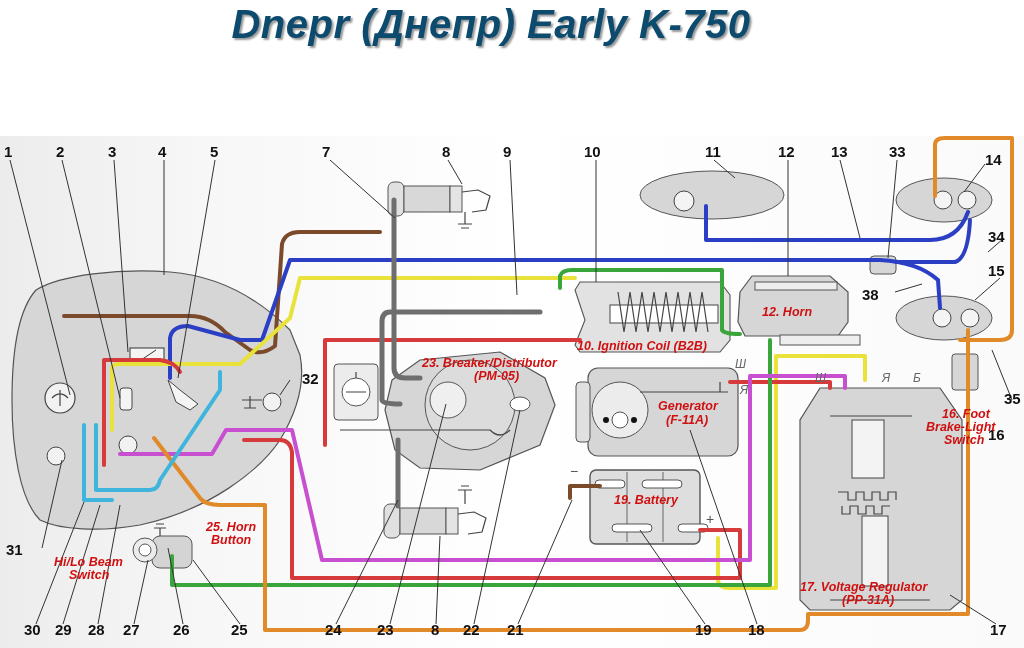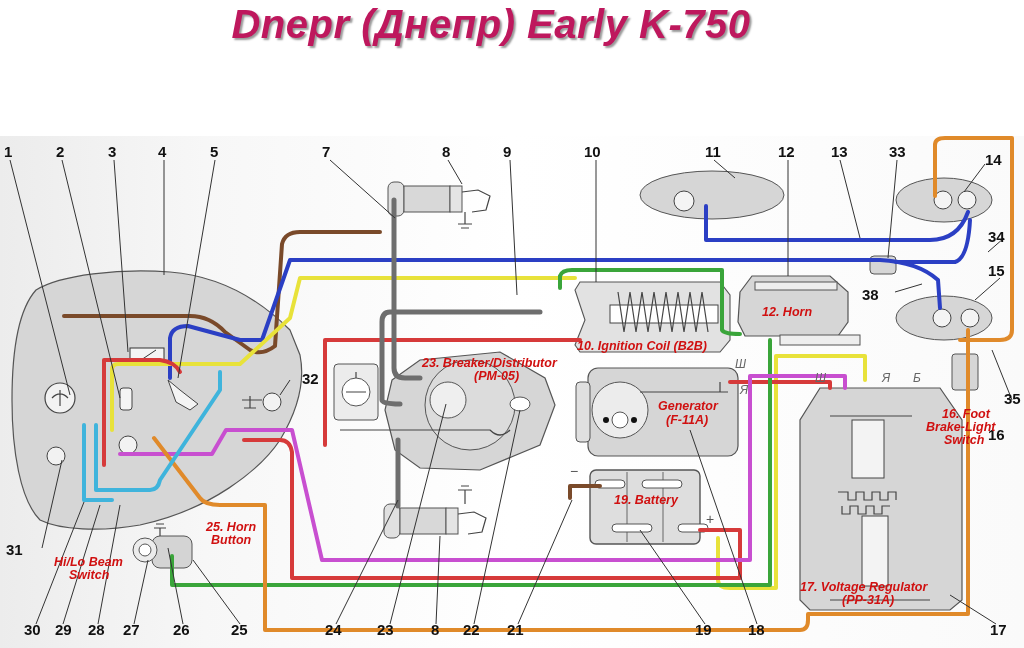--- a/index.html
+++ b/index.html
@@ -1,17 +1,17 @@
 <!DOCTYPE html>
 <html><head>
 <meta charset="utf-8">
 <style>
   html,body{margin:0;padding:0;background:#ffffff;}
   body{width:1024px;height:648px;position:relative;overflow:hidden;font-family:"Liberation Sans",sans-serif;}
-  #title{position:absolute;left:0;top:0;width:982px;text-align:center;font-size:40px;font-weight:bold;font-style:italic;color:#be185d;text-shadow:2px 2px 2px #999;line-height:48px;letter-spacing:0.5px;}
+  #title{position:absolute;left:0;top:0;width:982px;text-align:center;font-size:40px;font-weight:bold;font-style:italic;color:#0c4a6e;text-shadow:2px 2px 2px #999;line-height:48px;letter-spacing:0.5px;}
   #panel{position:absolute;left:0;top:136px;width:1024px;height:512px;background:linear-gradient(90deg,#ececec 0%,#f7f7f7 20%,#fff 50%,#fafafa 100%);}
   svg{position:absolute;left:0;top:0;}
   .num{font-family:"Liberation Sans",sans-serif;font-weight:bold;font-size:15px;fill:#111;}
   .lbl{font-family:"Liberation Sans",sans-serif;font-weight:bold;font-style:italic;font-size:12.5px;fill:#d01010;}
   .leader{stroke:#333;stroke-width:1;fill:none;}
   .body{fill:#d6d6d6;stroke:#555;stroke-width:1.2;}
   .bodyl{fill:#e2e2e2;stroke:#555;stroke-width:1.1;}
   .line{stroke:#444;stroke-width:1.2;fill:none;}
   .w{fill:none;stroke-linecap:round;stroke-linejoin:round;}
 </style>

